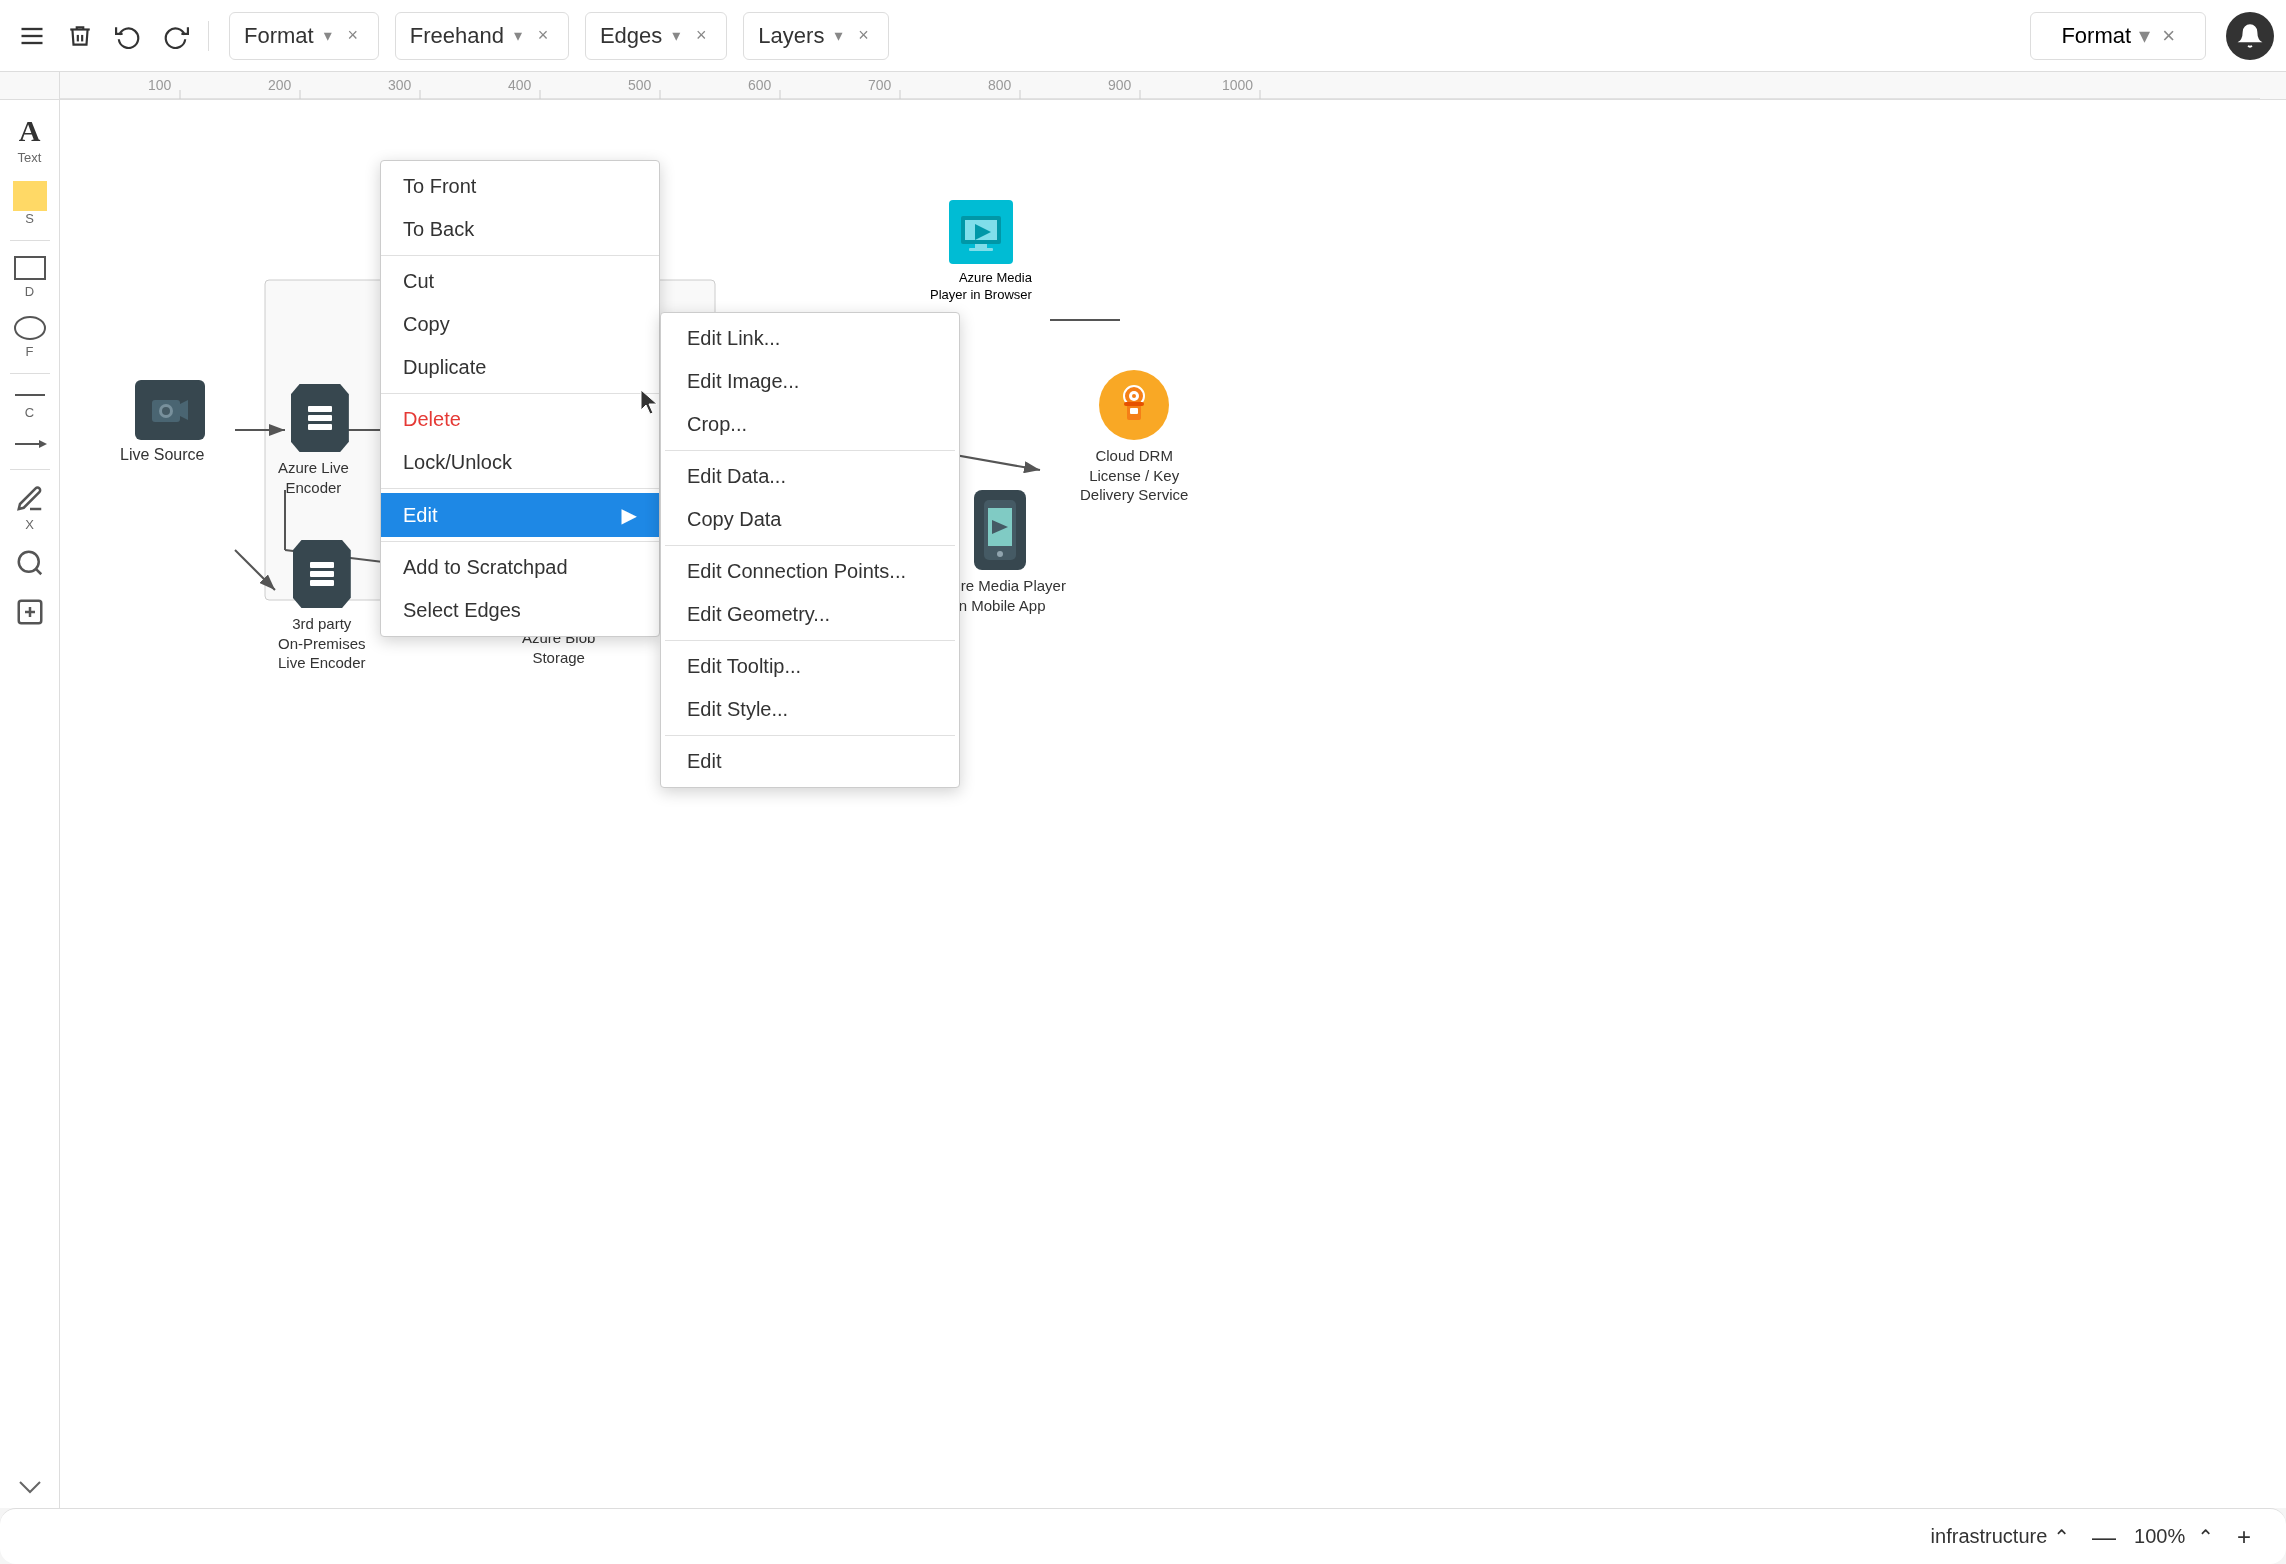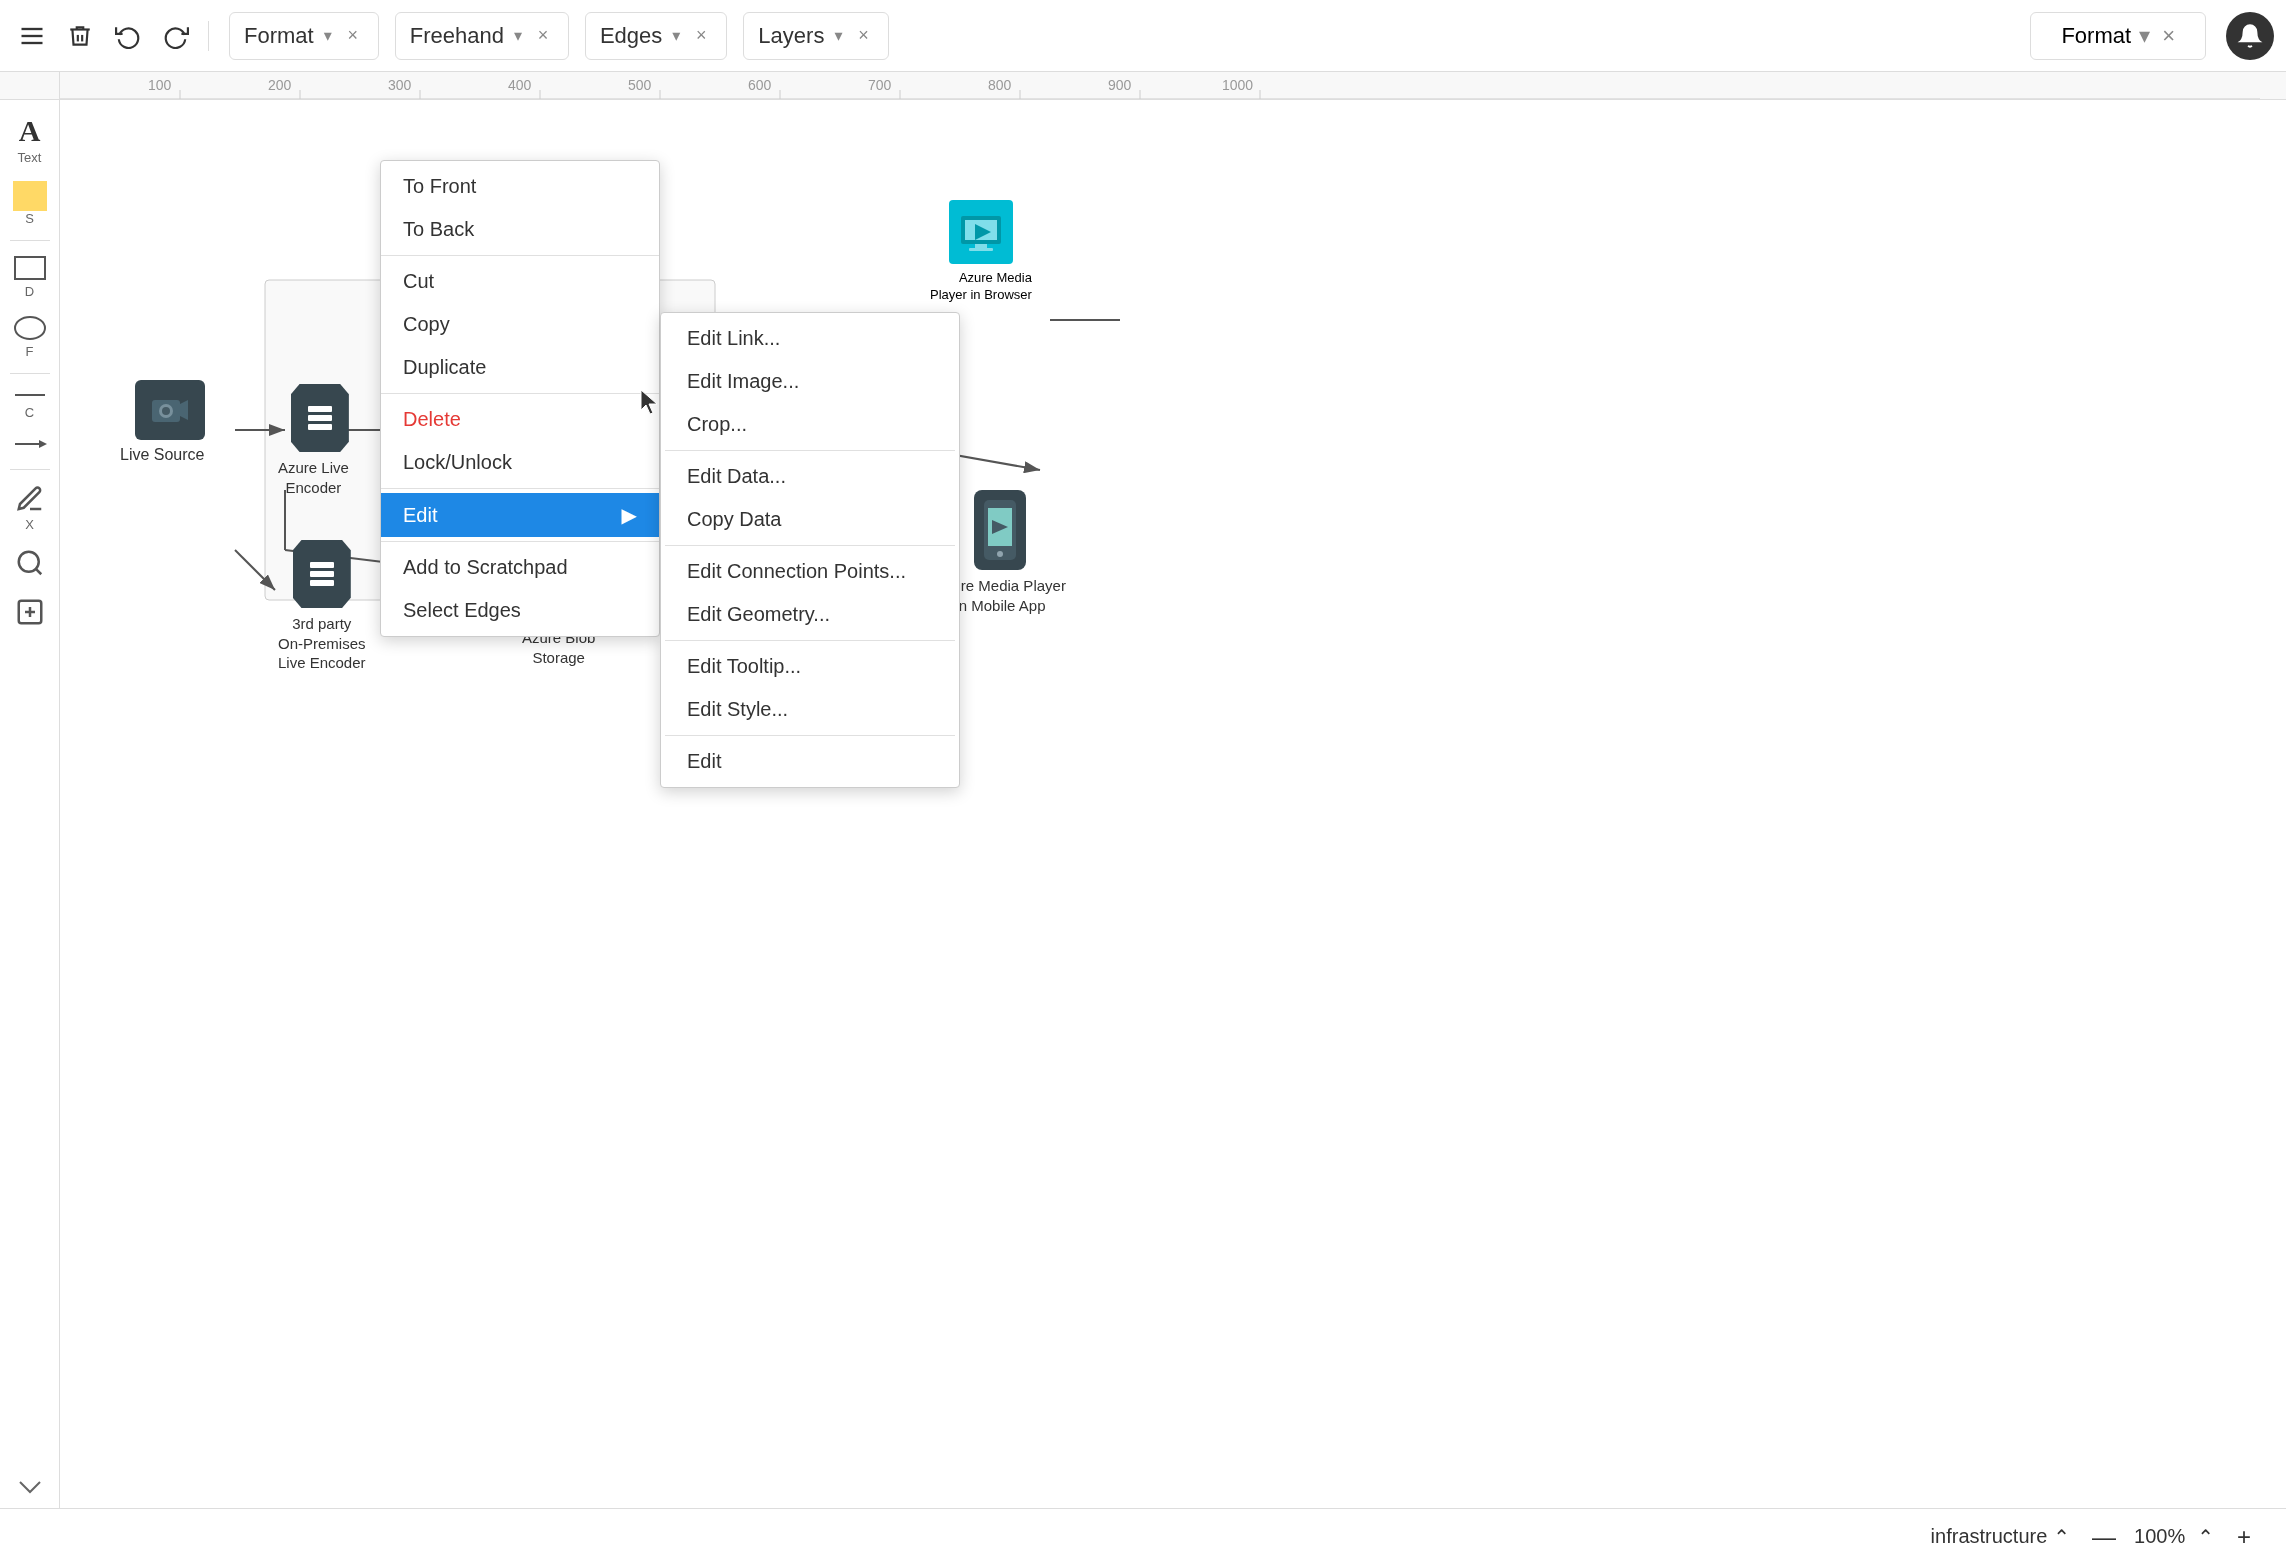--- a/index.html
+++ b/index.html
@@ -186,20 +186,21 @@
       bottom: 0; left: 0; right: 0;
       height: 56px;
       background: #fff;
       border-top: 1px solid #ddd;
       display: flex;
       align-items: center;
       justify-content: flex-end;
       padding: 0 24px;
       gap: 16px;
       z-index: 100;
+      border-radius: 16px;
     }
     .zoom-controls {
       display: flex;
       align-items: center;
       gap: 12px;
       font-size: 20px;
       color: #333;
     }
     .zoom-btn {
       width: 36px; height: 36px;
@@ -587,20 +588,33 @@
         <rect x="2" y="28" width="22" height="22" rx="2" fill="#1976d2"></rect>
         <rect x="28" y="28" width="22" height="22" rx="2" fill="#2196f3"></rect>
 
         <line x1="2" y1="26" x2="50" y2="26" stroke="white" stroke-width="2"></line>
         <line x1="26" y1="2" x2="26" y2="50" stroke="white" stroke-width="2"></line>
       </svg>
     </div>
     <div style="font-size:15px;margin-top:6px;text-align:center;color:#333;line-height:1.3">Azure Blob<br>Storage</div>
   </div>
 
+  <div class="shape" style="left:1020px;top:270px;align-items:center">
+    <div style="width:70px;height:70px;background:#f9a825;border-radius:50%;display:flex;align-items:center;justify-content:center;">
+      <svg width="46" height="46" viewBox="0 0 46 46">
+        <circle cx="23" cy="14" r="10" fill="#f57f17" stroke="#fff" stroke-width="2"></circle>
+        <circle cx="23" cy="14" r="5" fill="#fff"></circle>
+        <circle cx="23" cy="14" r="2" fill="#f57f17"></circle>
+        <rect x="16" y="22" width="14" height="16" rx="2" fill="#f57f17"></rect>
+        <rect x="19" y="26" width="8" height="6" rx="1" fill="#fff"></rect>
+        <rect x="13" y="20" width="20" height="4" rx="2" fill="#e65100"></rect>
+      </svg>
+    </div>
+    <div style="font-size:15px;margin-top:6px;text-align:center;color:#333;line-height:1.3">Cloud DRM<br>License / Key<br>Delivery Service</div>
+  </div>
 
   <div class="shape" style="left:875px;top:390px;align-items:center">
     <div style="width:52px;height:80px;background:#37474f;border-radius:8px;display:flex;align-items:center;justify-content:center;">
       <svg width="36" height="64" viewBox="0 0 36 64">
         <rect x="2" y="2" width="32" height="60" rx="5" fill="#455a64"></rect>
         <rect x="6" y="10" width="24" height="38" fill="#80cbc4"></rect>
         <circle cx="18" cy="56" r="3" fill="#90a4ae"></circle>
         <polygon points="10,22 26,29 10,36" fill="#455a64"></polygon>
       </svg>
     </div>

